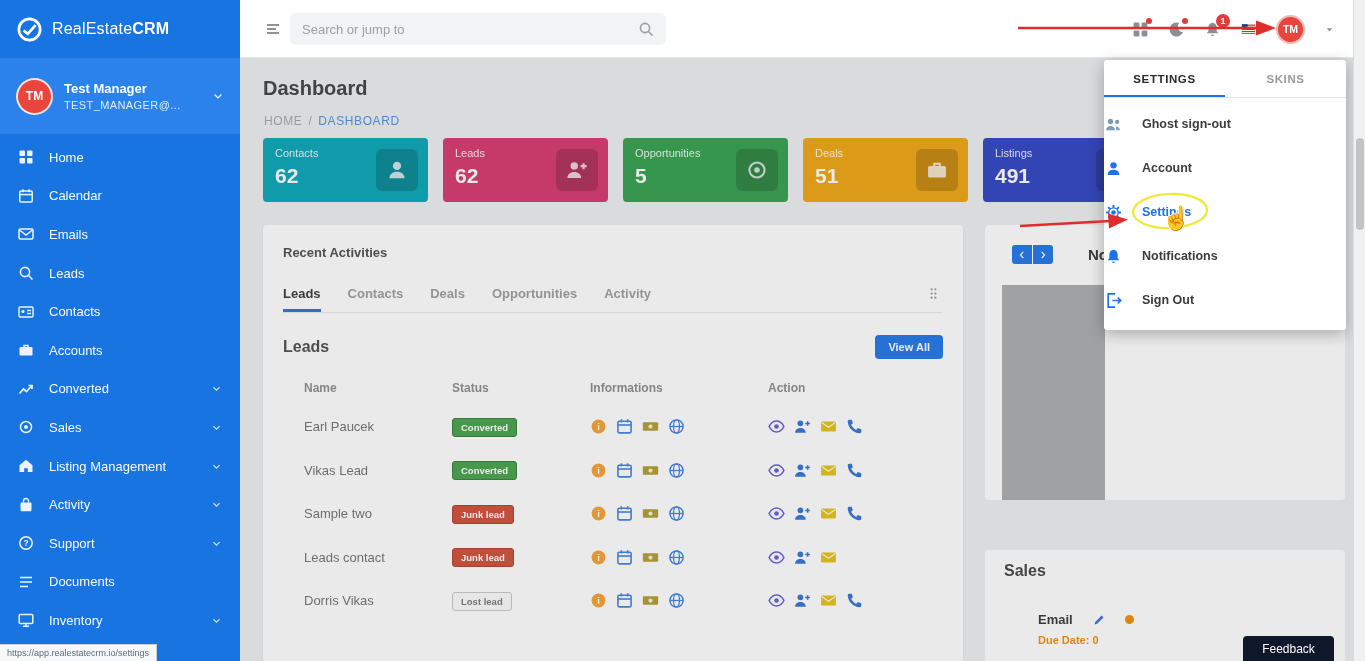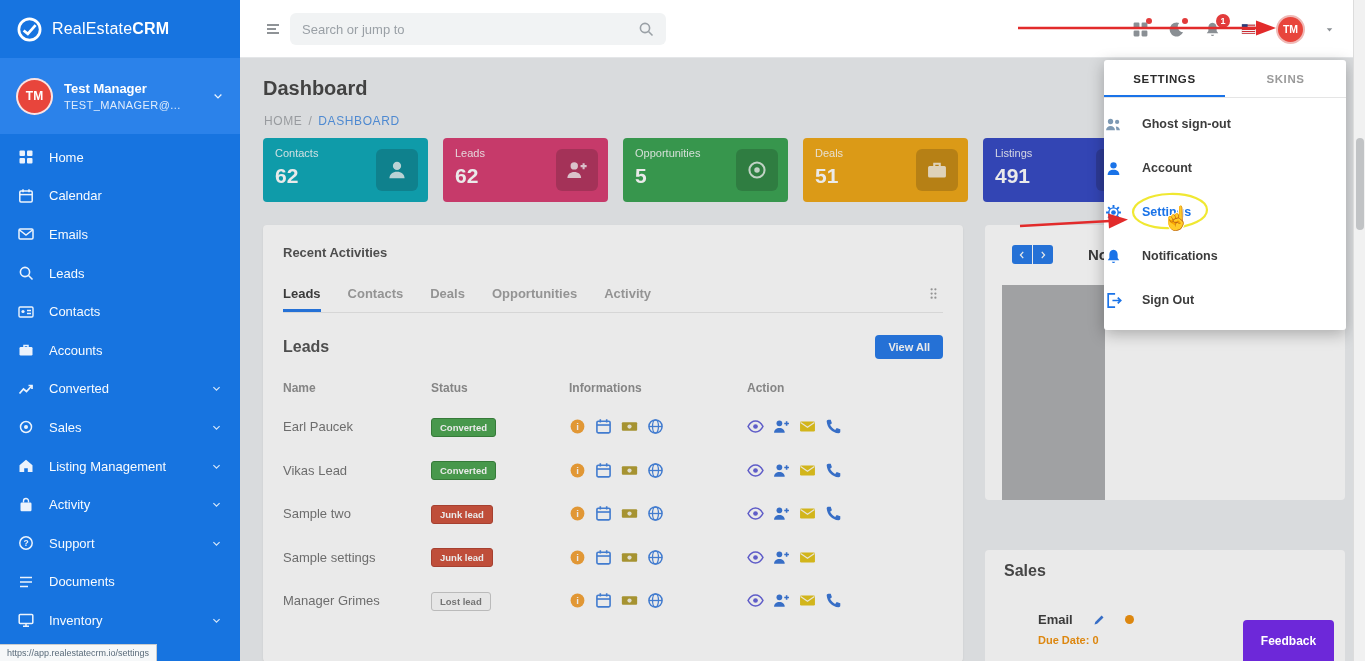--- a/index.html
+++ b/index.html
@@ -56,21 +56,21 @@
 
   .panel { position:absolute; left:23px; top:167px; width:700px; height:437px; background:#fff; border-radius:4px; box-shadow:0 1px 2px rgba(0,0,0,.09); padding:20px 20px 0; }
   .panel-title { font-size:13px; font-weight:bold; color:#4a4a4a; }
   .tabs { display:flex; gap:27px; margin-top:26px; border-bottom:1px solid #e8e8e8; position:relative; }
   .tab { font-size:13px; font-weight:bold; color:#9b9b9b; padding-bottom:11px; cursor:pointer; }
   .tab.active { color:#333; box-shadow:inset 0 -3px 0 #1a73e8; }
   .grip-ic { position:absolute; right:2px; top:0; width:15px; height:15px; color:#9b9b9b; cursor:pointer; }
   .sec-head { display:flex; align-items:center; justify-content:space-between; margin-top:22px; }
   .sec-title { font-size:16px; font-weight:bold; color:#4a4a4a; }
   .viewall { background:#1a73e8; color:#fff; font-size:11px; font-weight:bold; padding:6px 13px; border-radius:4px; border:none; cursor:pointer; font-family:"Liberation Sans", sans-serif; }
-  .table { margin-top:12px; }
+  .table { margin-top:12px;margin-left:21px; }
   .thead,.trow { display:grid; grid-template-columns:148px 138px 178px 1fr; align-items:center; }
   .thead { height:34px; font-size:12px; font-weight:bold; color:#8a8a8a; }
   .trow { height:43.5px; }
   .tname { font-size:13px; color:#6e6e6e; cursor:pointer; }
   .badge-s { display:inline-block; font-size:9.5px; font-weight:bold; padding:3px 8px; border-radius:3px; color:#fff; }
   .badge-success { background:#43a047; border:1px solid #2e7d32; }
   .badge-danger  { background:#cd4a33; border:1px solid #b03a27; }
   .badge-neutral { background:#fbfbfb; color:#757575; border:1px solid #c7c7c7; }
   .icell { display:flex; gap:9px; align-items:center; }
   .ib { width:17px; height:17px; cursor:pointer; }
@@ -98,21 +98,21 @@
   .dd-tabs { display:flex; height:38px; border-bottom:1px solid #e5e5e5; }
   .dd-tab { flex:1; display:flex; align-items:center; justify-content:center; font-size:11.5px; letter-spacing:.6px; color:#9a9a9a; font-weight:bold; cursor:pointer; }
   .dd-tab.active { color:#2b2b2b; box-shadow:inset 0 -2px 0 #1a73e8; }
   .dd-items { padding-top:4px; }
   .dd-item { display:flex; align-items:center; gap:20px; height:44px; padding:0 1px; font-size:12.5px; font-weight:bold; color:#3c3c3c; cursor:pointer; }
   .dd-ic { width:17px; height:17px; color:#1a73e8; flex:none; }
   .dd-item.ghost .dd-ic { color:#7d99b3; }
   .dd-item.hl .dd-label { color:#1a73e8; }
 
   
-  .feedback { position:absolute; right:31px; bottom:0; width:91px; height:41px; background:#6d28d9; color:#fff; font-size:12px; font-weight:bold; border:none; border-radius:4px 4px 0 0; z-index:15; cursor:pointer; font-family:"Liberation Sans", sans-serif; }
+  .feedback { position:absolute; right:31px; bottom:0; width:91px; height:25px; background:#0f172a; color:#fff; font-size:12px; font-weight:normal; border:none; border-radius:4px 4px 0 0; z-index:15; cursor:pointer; font-family:"Liberation Sans", sans-serif; }
   .sb { position:absolute; right:0; top:0; width:12px; height:100%; background:#f1f1f1; border-left:1px solid #dcdcdc; z-index:25; }
   .sb-thumb { position:absolute; left:2px; top:138px; width:8px; height:92px; background:#c1c3c5; border-radius:4px; cursor:pointer; }
   .urltip { position:absolute; left:0; bottom:0; height:17px; max-width:210px; background:#f6f8f9; border:1px solid #c9ccce; border-left:none; border-bottom:none; font-size:9px; color:#5a6b7a; display:flex; align-items:center; padding:0 7px; z-index:25; white-space:nowrap; overflow:hidden; }
   .ann { position:absolute; inset:0; z-index:40; pointer-events:none; }
   .cursor-glyph { position:absolute; left:1162px; top:205px; z-index:41; font-size:23px; color:#2f2f2f; pointer-events:none;
                   text-shadow:-1px 0 #fff,1px 0 #fff,0 -1px #fff,0 1px #fff; }
 </style>
 </head>
 <body>
 
@@ -636,21 +636,21 @@
               </span>
               <span class="ib c-phone">
                 <svg viewBox="0 0 16 16" width="100%" height="100%" style="display:block">
                   <path d="M3.2 1.6C2.2 1.6 1.5 2.3 1.6 3.3c.5 6 5.1 10.6 11.1 11.1 1 .1 1.7-.6 1.7-1.6v-2.2l-3.4-1.1-1.4 1.7C7.7 10.3 5.7 8.3 4.8 6.4l1.7-1.4-1.1-3.4Z" fill="currentColor"></path>
                 </svg>
               </span>
           </div>
         </div>
 
         <div class="trow">
-          <div class="tname">Sample settings</div>
+          <div class="tname">Leads contact</div>
           <div><span class="badge-s badge-danger">Junk lead</span></div>
           <div class="icell">
             <span class="ib c-info">
                 <svg viewBox="0 0 16 16" width="100%" height="100%" style="display:block">
                   <circle cx="8" cy="8" r="6.5" fill="currentColor"></circle>
                   <text x="8" y="11.2" text-anchor="middle" font-size="9" font-weight="bold" fill="#fff" font-family="Liberation Sans, sans-serif">i</text>
                 </svg>
               </span>
               <span class="ib c-cal">
                 <svg viewBox="0 0 16 16" width="100%" height="100%" style="display:block">
@@ -690,21 +690,21 @@
               <span class="ib c-env">
                 <svg viewBox="0 0 16 16" width="100%" height="100%" style="display:block">
                   <rect x="1" y="3.2" width="14" height="9.6" rx="1.2" fill="currentColor"></rect>
                   <path d="M1.5 4.2l6.5 4.6 6.5-4.6" fill="none" stroke="#fff" stroke-width="1.1" opacity="0.9"></path>
                 </svg>
               </span>
           </div>
         </div>
 
         <div class="trow">
-          <div class="tname">Manager Grimes</div>
+          <div class="tname">Dorris Vikas</div>
           <div><span class="badge-s badge-neutral">Lost lead</span></div>
           <div class="icell">
             <span class="ib c-info">
                 <svg viewBox="0 0 16 16" width="100%" height="100%" style="display:block">
                   <circle cx="8" cy="8" r="6.5" fill="currentColor"></circle>
                   <text x="8" y="11.2" text-anchor="middle" font-size="9" font-weight="bold" fill="#fff" font-family="Liberation Sans, sans-serif">i</text>
                 </svg>
               </span>
               <span class="ib c-cal">
                 <svg viewBox="0 0 16 16" width="100%" height="100%" style="display:block">

